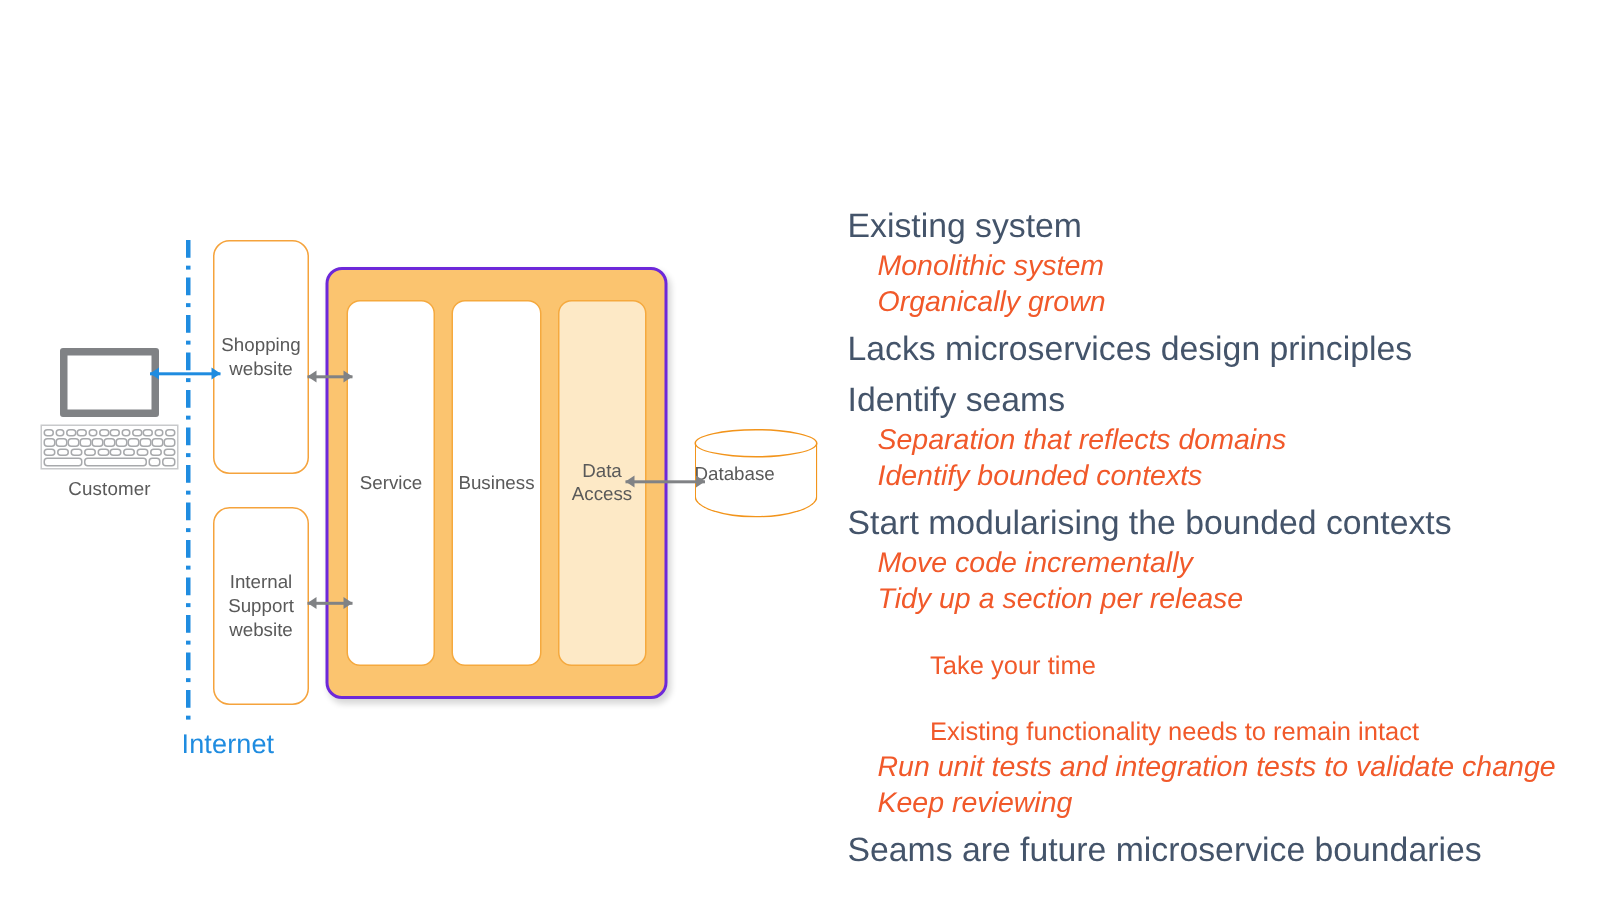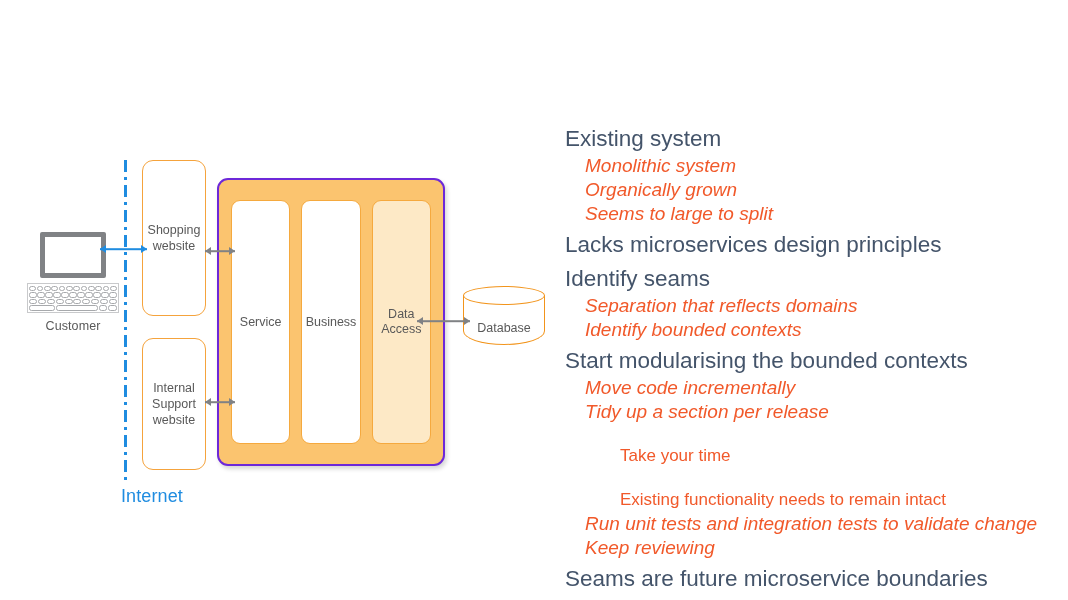--- a/index.html
+++ b/index.html
@@ -179,24 +179,23 @@
     width: 82px; height: 19px;
     border: 1.8px solid #F2941B;
     border-radius: 50%;
     background: #ffffff;
     box-sizing: border-box;
   }
   .db-label {
     position: absolute;
     left: 0; top: 23px;
     width: 82px;
-    text-align: center;
+    text-align: left;
     font-size: 12.5px;
     color: #595959;
-    margin-top: 12px;
   }
 
   
   .arrow { position: absolute; }
   .arrow .shaft {
     position: absolute;
     top: 50%;
     left: 0; right: 0;
     height: 1.6px;
     transform: translateY(-50%);
@@ -218,21 +217,21 @@
 
   #arrow-customer-net { left: 100px; top: 243px; width: 47px; height: 12px; }
   #arrow-shop-mono    { left: 205px; top: 245px; width: 30px; height: 12px; }
   #arrow-internal-mono{ left: 205px; top: 396px; width: 30px; height: 12px; }
   #arrow-mono-db      { left: 417px; top: 315px; width: 53px; height: 12px; }
 
   
   #outline {
     position: absolute;
     left: 565px;
-    top: 120px;
+    top: 132px;
     width: 495px;
   }
   .ol-line { white-space: nowrap; }
   .ol-line.lvl0 {
     font-size: 22.5px;
     color: #44546A;
     margin-left: 0px;
     line-height: 30px;
     padding-top: 4px;
   }
@@ -345,21 +344,20 @@
     <span class="shaft"></span>
     <span class="head left"></span>
     <span class="head right"></span>
   </div>
 </div>
 
 <div id="outline">
     <div class="ol-line lvl0">Existing system</div>
     <div class="ol-line lvl1">Monolithic system</div>
     <div class="ol-line lvl1">Organically grown</div>
-    <div class="ol-line lvl1">Seems to large to split</div>
     <div class="ol-line lvl0">Lacks microservices design principles</div>
     <div class="ol-line lvl0">Identify seams</div>
     <div class="ol-line lvl1">Separation that reflects domains</div>
     <div class="ol-line lvl1">Identify bounded contexts</div>
     <div class="ol-line lvl0">Start modularising the bounded contexts</div>
     <div class="ol-line lvl1">Move code incrementally</div>
     <div class="ol-line lvl1">Tidy up a section per release</div>
     <div class="ol-line lvl2">Take your time</div>
     <div class="ol-line lvl2">Existing functionality needs to remain intact</div>
     <div class="ol-line lvl1">Run unit tests and integration tests to validate change</div>

